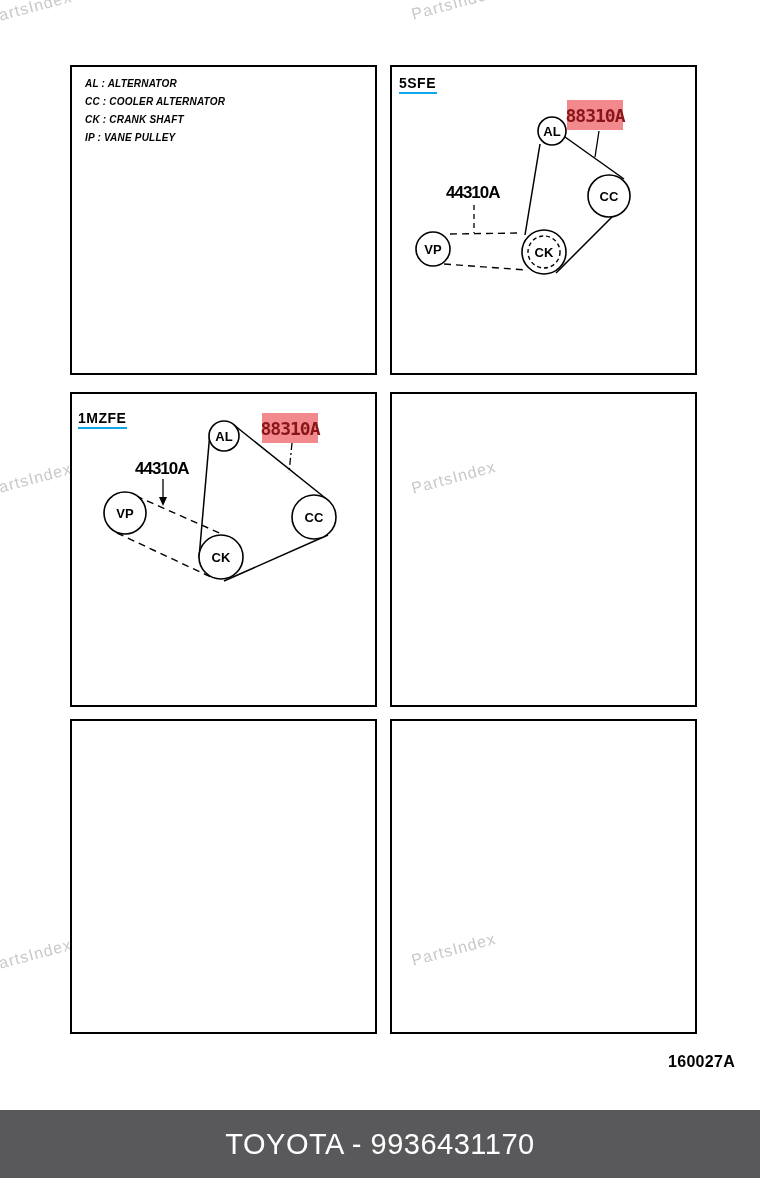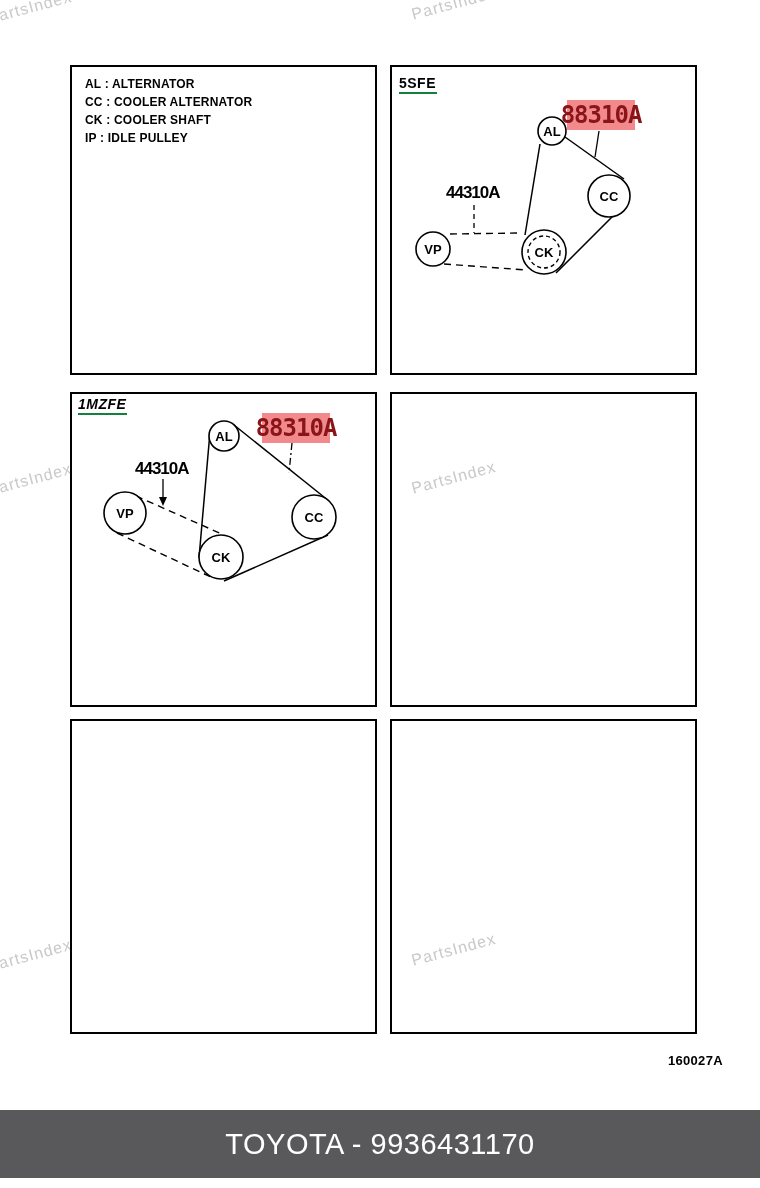--- a/index.html
+++ b/index.html
@@ -11,49 +11,49 @@
   
   .panel{position:absolute;border:2px solid #000;box-sizing:border-box;background:transparent;z-index:1;}
   #p-legend{left:70px;top:65px;width:307px;height:310px;}
   #p-5sfe{left:390px;top:65px;width:307px;height:310px;}
   #p-1mzfe{left:70px;top:392px;width:307px;height:315px;}
   #p-empty-1{left:390px;top:392px;width:307px;height:315px;}
   #p-empty-2{left:70px;top:719px;width:307px;height:315px;}
   #p-empty-3{left:390px;top:719px;width:307px;height:315px;}
   
   .legend-list{padding:8px 0 0 13px;}
-  .legend-item{font-weight:bold;font-size:12px;line-height:18px;letter-spacing:.2px;}
+  .legend-item{font-weight:bold;font-size:10px;line-height:18px;letter-spacing:.2px;font-style:italic;}
   
   .engine-label{position:absolute;font-weight:bold;font-size:14px;letter-spacing:.5px;
-      border-bottom:2px solid #15803d;padding:0 1px 1px 0;}
+      border-bottom:2px solid #0ea5e9;padding:0 1px 1px 0;}
   #p-5sfe .engine-label{top:8px;left:7px;}
-  #p-1mzfe .engine-label{top:2px;left:6px;font-style:italic;}
+  #p-1mzfe .engine-label{top:16px;left:6px;}
   
   .diagram-svg{position:absolute;left:0;top:0;width:100%;height:100%;}
   .belt{stroke:#000;stroke-width:1.5;fill:none;}
   .belt-dashed{stroke:#000;stroke-width:1.4;fill:none;stroke-dasharray:7 5;}
   .leader-dashed{stroke:#000;stroke-width:1.3;fill:none;stroke-dasharray:5 4;}
   .leader-solid{stroke:#000;stroke-width:1.3;fill:none;}
   .leader-dashdot{stroke:#000;stroke-width:1.3;fill:none;stroke-dasharray:7 3 2 3;}
   .pulley{fill:#fff;stroke:#000;stroke-width:1.6;}
   .pulley-inner{fill:none;stroke:#000;stroke-width:1.4;stroke-dasharray:4 3;}
   .pulley-text{font-family:"Liberation Sans",sans-serif;font-weight:bold;font-size:13px;
       text-anchor:middle;fill:#000;}
   
   .part-label{position:absolute;font-family:Liberation Sans, sans-serif;font-weight:bold;
       font-size:17px;letter-spacing:-1px;white-space:nowrap;}
   #p-5sfe .part-label{left:54px;top:116px;}
   #p-1mzfe .part-label{left:63px;top:65px;}
-  .part-callout{position:absolute;width:68px;height:30px;display:flex;align-items:center;
+  .part-callout{position:absolute;width:56px;height:30px;display:flex;align-items:center;
       justify-content:center;background:var(--highlight-bg,#f2898c);color:var(--highlight-text,#8a1519);
-      font-family:"DejaVu Sans Mono",monospace;font-weight:bold;font-size:24px;letter-spacing:-1px;}
+      font-family:"DejaVu Sans Mono",monospace;font-weight:bold;font-size:18px;letter-spacing:-1px;}
   #p-5sfe .part-callout{left:175px;top:33px;}
   #p-1mzfe .part-callout{left:190px;top:19px;}
   
-  .figure-code{position:absolute;left:668px;top:1053px;font-weight:bold;font-size:13px;
+  .figure-code{position:absolute;left:668px;top:1053px;font-weight:bold;font-size:16px;
       letter-spacing:.3px;z-index:1;}
   
   .footer{position:absolute;left:0;top:1110px;width:760px;height:68px;
       background:var(--footer-bg,#59595b);display:flex;align-items:center;justify-content:center;
       gap:46px;z-index:2;}
   .footer span{color:#fff;font-size:29px;letter-spacing:.5px;white-space:nowrap;}
 </style>
 </head>
 <body>
 
@@ -63,22 +63,22 @@
   <span class="wm" style="left:412px;top:6px;">PartsIndex</span>
   <span class="wm" style="left:-12px;top:482px;">PartsIndex</span>
   <span class="wm" style="left:412px;top:480px;">PartsIndex</span>
   <span class="wm" style="left:-12px;top:958px;">PartsIndex</span>
   <span class="wm" style="left:412px;top:952px;">PartsIndex</span>
 
   <div class="panel" id="p-legend">
     <div class="legend-list">
       <div class="legend-item">AL : ALTERNATOR</div>
       <div class="legend-item">CC : COOLER ALTERNATOR</div>
-      <div class="legend-item">CK : COOLER SHAFT</div>
-      <div class="legend-item">IP : IDLE PULLEY</div>
+      <div class="legend-item">CK : CRANK SHAFT</div>
+      <div class="legend-item">IP : VANE PULLEY</div>
     </div>
   </div>
 
   <div class="panel" id="p-5sfe">
     <svg class="diagram-svg" viewBox="0 0 303 306">
 
       <line class="belt" x1="148" y1="77" x2="133" y2="168"></line>
       <line class="belt" x1="173" y1="70" x2="232" y2="112"></line>
       <line class="belt" x1="223" y1="147" x2="164" y2="206"></line>
       <line class="belt-dashed" x1="58" y1="167" x2="130" y2="166"></line>

